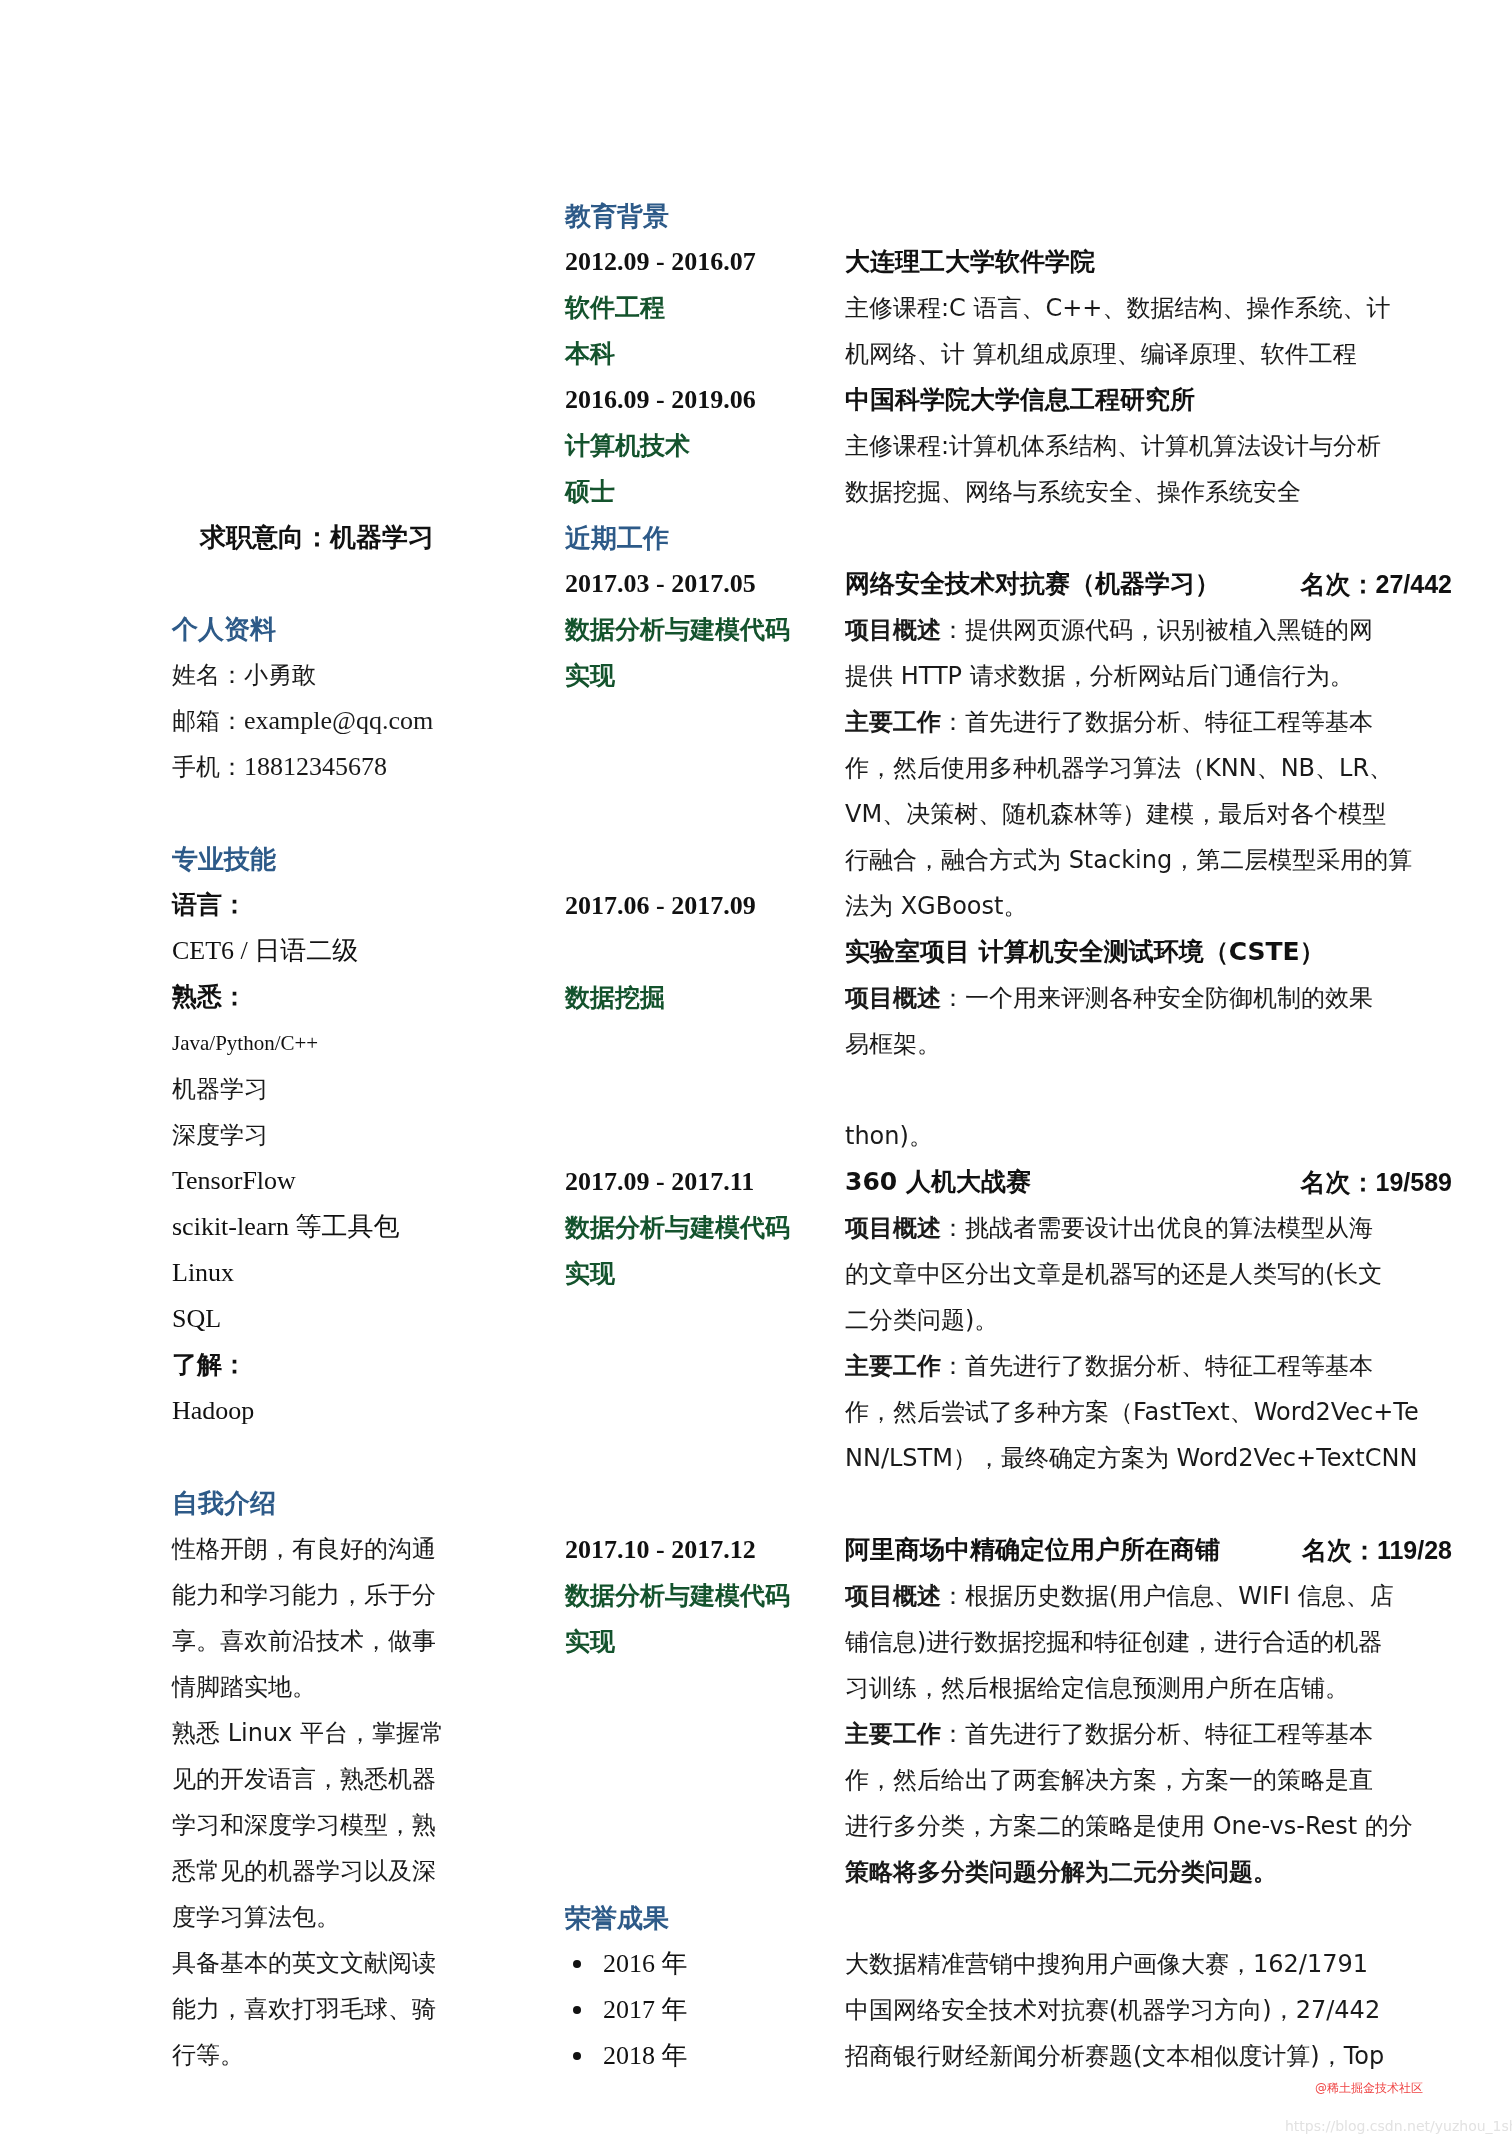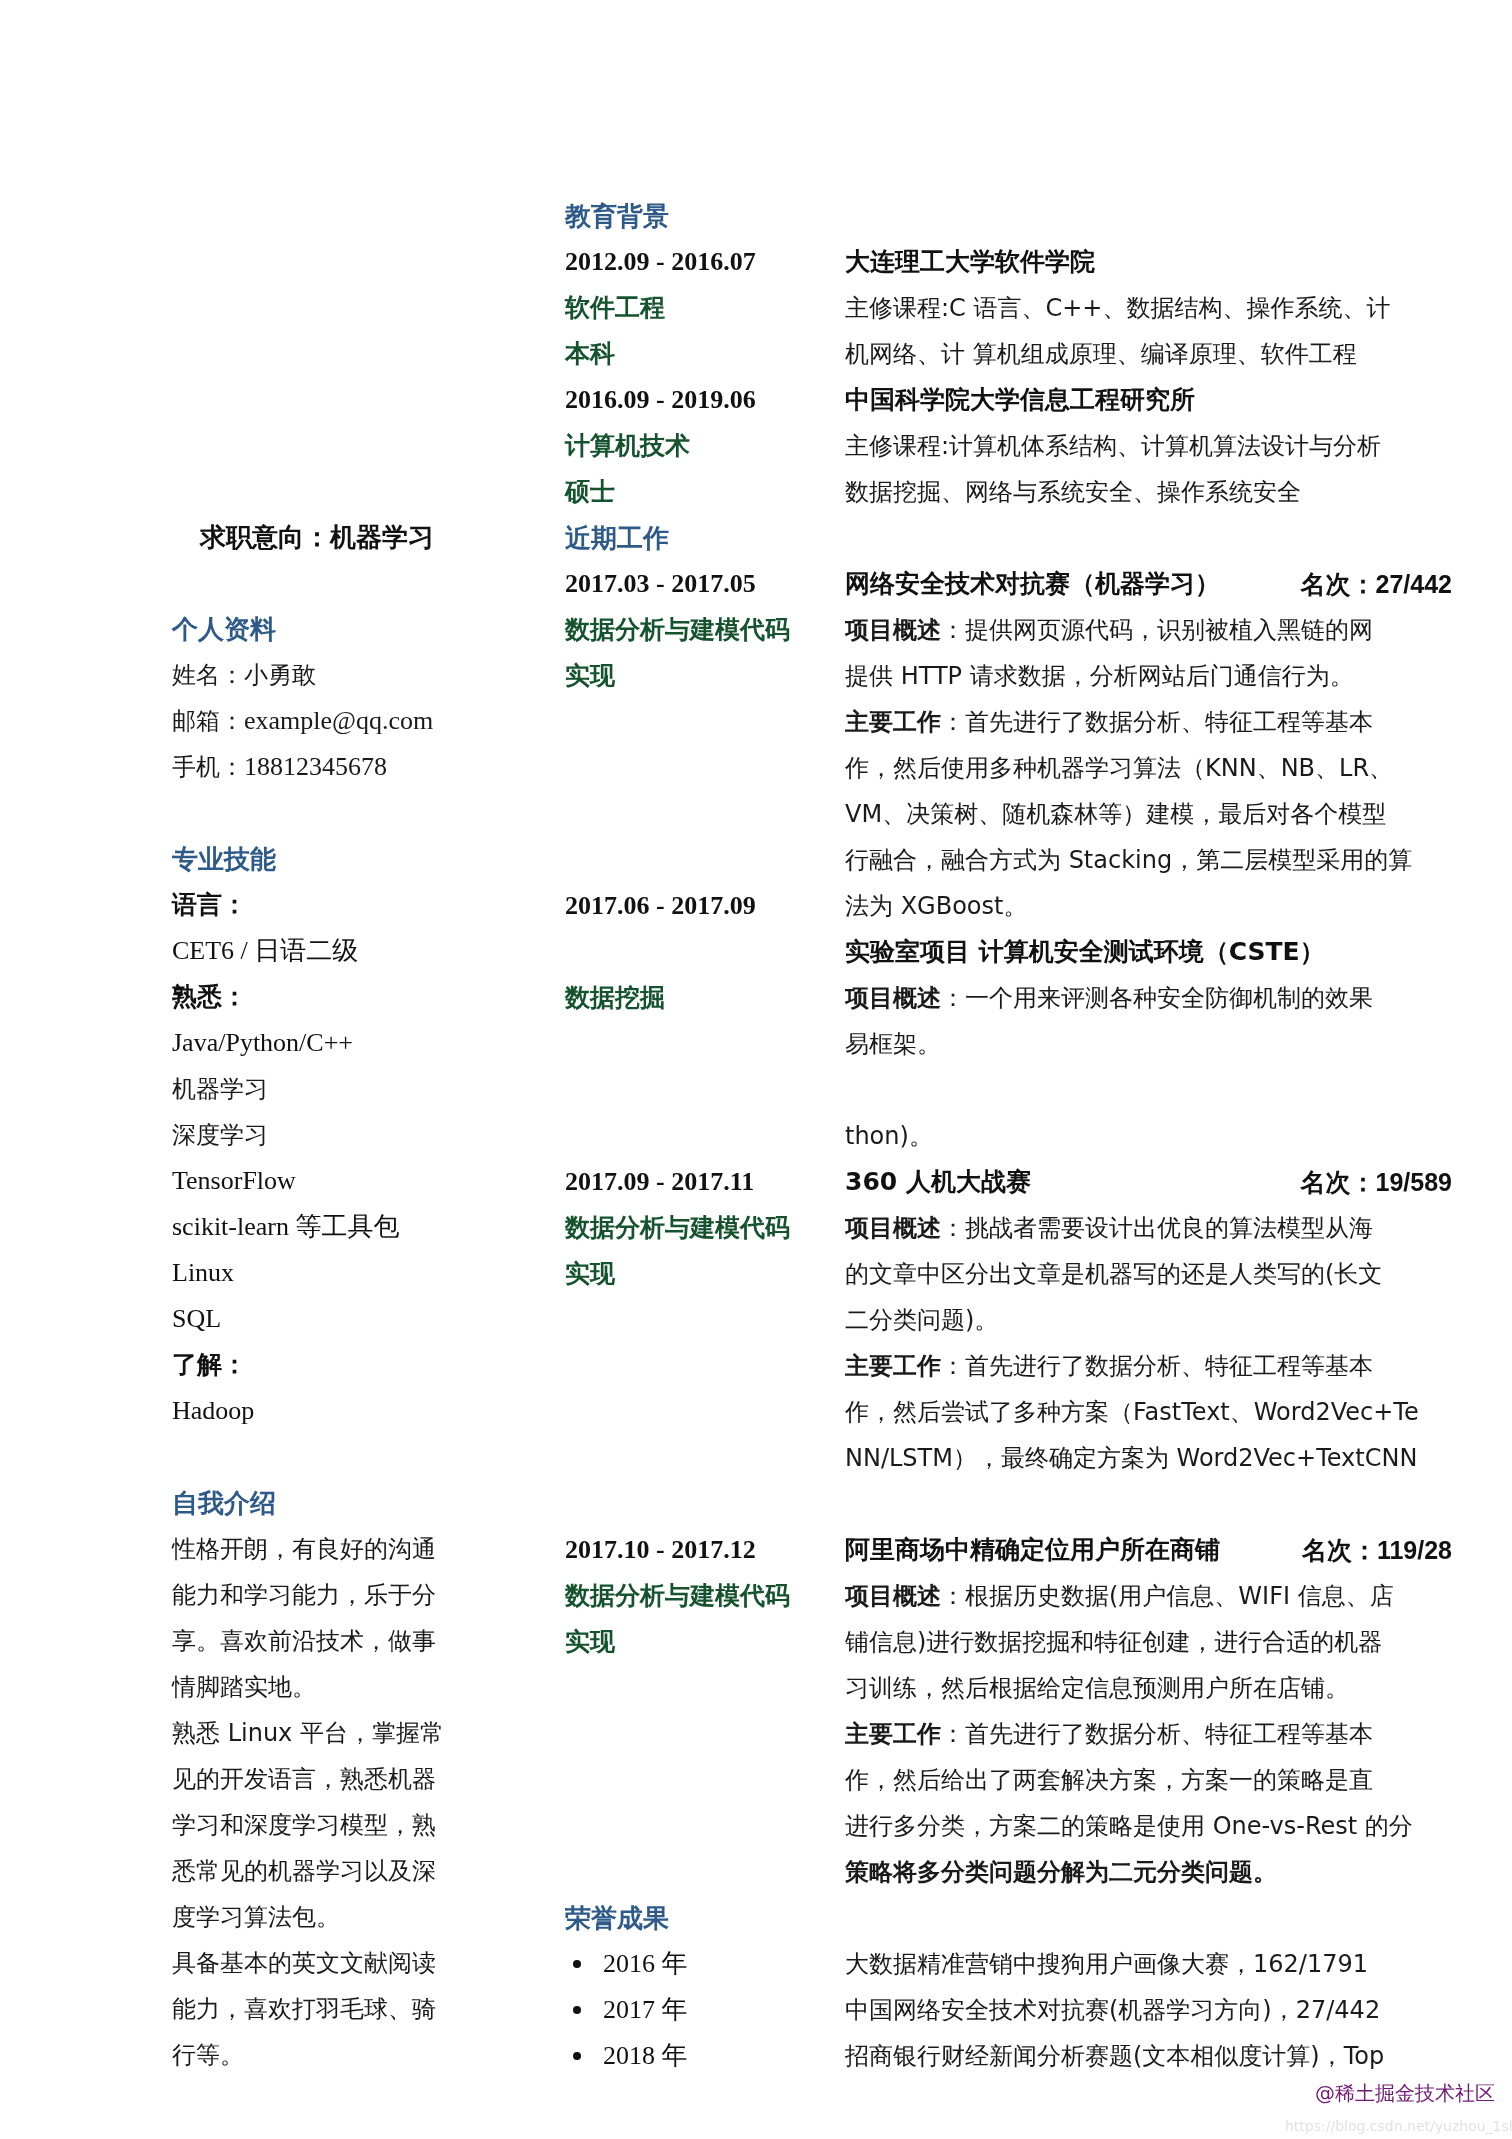--- a/index.html
+++ b/index.html
@@ -13,40 +13,40 @@
   .heading { color:#2d5a88; font-family:"DejaVu Sans","Liberation Sans",sans-serif; font-weight:bold; font-size:26px; }
   .date { font-weight:bold; font-family:"Liberation Serif",serif; font-size:26px; }
   .blue { color:#14532d; font-family:"DejaVu Sans","Liberation Sans",sans-serif; font-weight:bold; font-size:25px; }
   .title { font-weight:bold; font-family:"DejaVu Sans","Liberation Sans",sans-serif; font-size:25px; }
   .bodytxt { font-family:"DejaVu Sans","Liberation Sans",sans-serif; font-size:24px; color:#1a1a1a; }
   .lbl { font-weight:bold; font-family:"DejaVu Sans","Liberation Sans",sans-serif; }
   .rank { position:absolute; right:0; top:0; font-weight:bold; font-family:"DejaVu Sans","Liberation Sans",sans-serif; font-size:25px; background:#fff; padding-left:10px; }
   .rank .num { font-family:Liberation Sans, sans-serif; }
   .intent { left:200px; font-weight:bold; font-family:"DejaVu Sans","Liberation Sans",sans-serif; font-size:26px; }
   .bullet { display:inline-block; width:8px; height:8px; border-radius:50%; background:#111; margin:0 22px 4px 8px; vertical-align:middle; }
-  .watermark1 { position:absolute; left:1315px; top:2080px; font-family:"DejaVu Sans",sans-serif; font-size:20px; color:#701a75; }
+  .watermark1 { position:absolute; left:1315px; top:2080px; font-family:"DejaVu Sans",sans-serif; font-size:12px; color:#ef4444; }
   .watermark2 { position:absolute; left:1285px; top:2118px; font-family:"DejaVu Sans",sans-serif; font-size:14px; color:#e2e2e2; }
 </style>
 </head>
 <body>
 
 <div class="page">
 
   <div class="ln intent" style="top:514px;">求职意向：机器学习</div>
 
   <div class="ln col-left heading" style="top:606px;">个人资料</div>
   <div class="ln col-left bodytxt" style="top:652px;"><span>姓名：</span><span>小勇敢</span></div>
   <div class="ln col-left bodytxt" style="top:698px;"><span>邮箱：</span><span style="font-family:'Liberation Serif',serif;font-size:26px;">example@qq.com</span></div>
   <div class="ln col-left bodytxt" style="top:744px;"><span>手机：</span><span style="font-family:'Liberation Serif',serif;font-size:26px;">18812345678</span></div>
 
   <div class="ln col-left heading" style="top:836px;">专业技能</div>
   <div class="ln col-left lbl" style="top:882px;font-size:25px;">语言：</div>
   <div class="ln col-left" style="top:928px;font-size:26px;">CET6 / 日语二级</div>
   <div class="ln col-left lbl" style="top:974px;font-size:25px;">熟悉：</div>
-  <div class="ln col-left" style="top:1020px;font-size:26px;">Java/Python/C++</div>
+  <div class="ln col-left" style="top:1020px;font-size:21px;">Java/Python/C++</div>
   <div class="ln col-left bodytxt" style="top:1066px;">机器学习</div>
   <div class="ln col-left bodytxt" style="top:1112px;">深度学习</div>
   <div class="ln col-left" style="top:1158px;font-size:26px;">TensorFlow</div>
   <div class="ln col-left" style="top:1204px;font-size:26px;">scikit-learn 等工具包</div>
   <div class="ln col-left" style="top:1250px;font-size:26px;">Linux</div>
   <div class="ln col-left" style="top:1296px;font-size:26px;">SQL</div>
   <div class="ln col-left lbl" style="top:1342px;font-size:25px;">了解：</div>
   <div class="ln col-left" style="top:1388px;font-size:26px;">Hadoop</div>
 
   <div class="ln col-left heading" style="top:1480px;">自我介绍</div>

